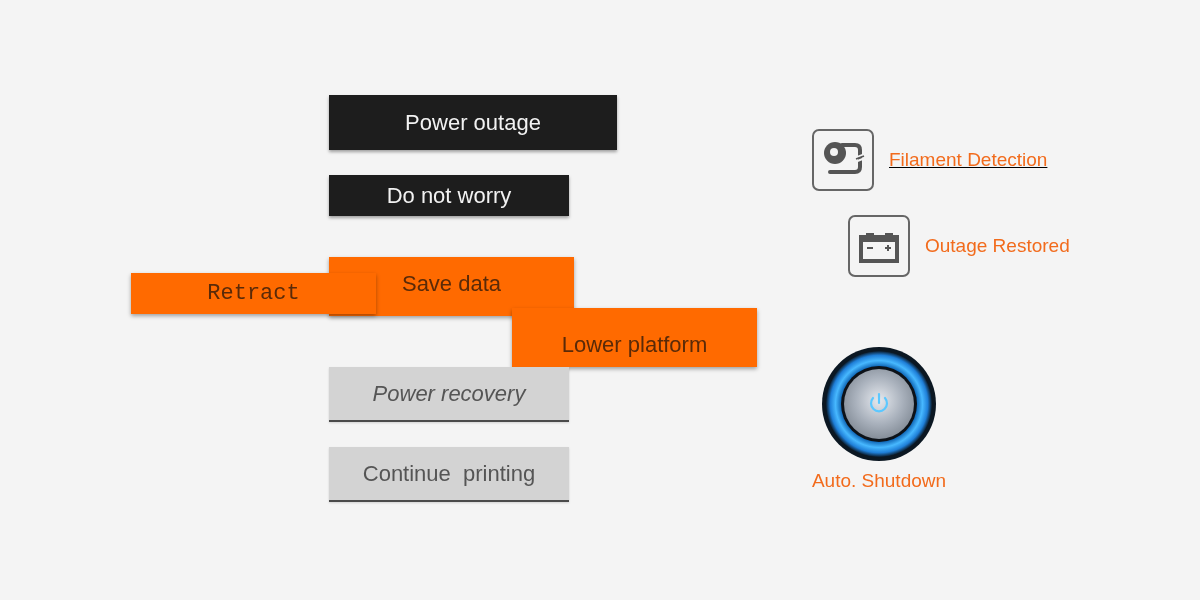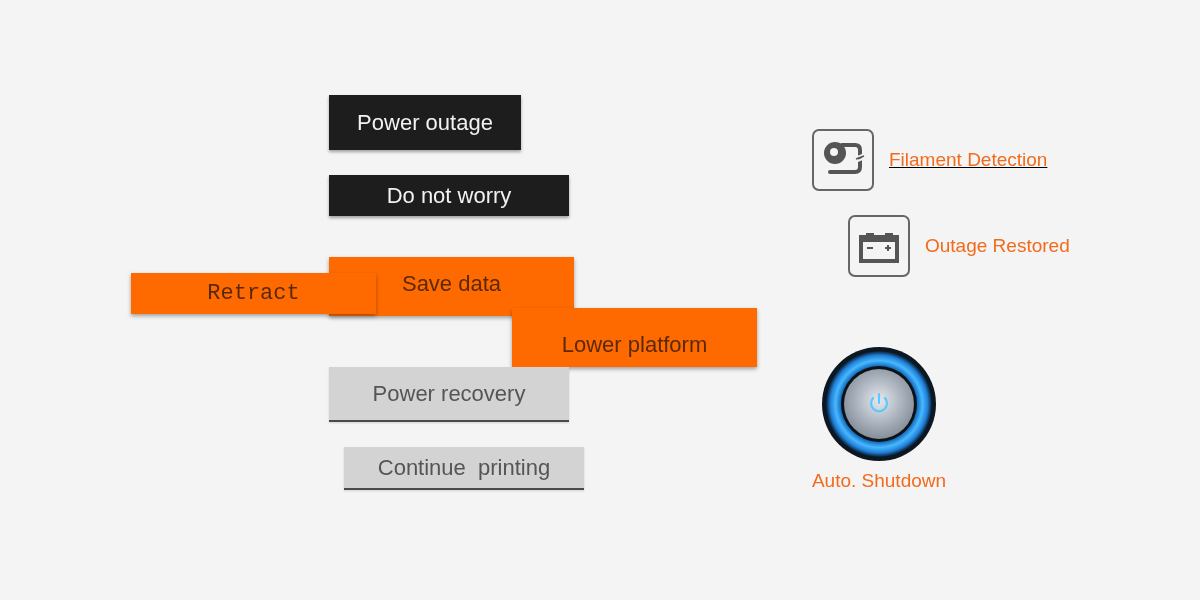--- a/index.html
+++ b/index.html
@@ -9,27 +9,27 @@
     font-family:"Liberation Sans", sans-serif;
   }
   .btn {
     position:absolute; display:flex; align-items:center; justify-content:center;
     font-size:22px; box-sizing:border-box;
   }
   .btn-dark { background:#1d1d1d; color:#f2f2f2; box-shadow:0 2px 3px rgba(0,0,0,0.35); }
   .btn-orange { background:#ff6a00; color:#5a2a08; box-shadow:0 2px 4px rgba(0,0,0,0.35); }
   .btn-gray { background:#d3d3d3; color:#555; border-bottom:2px solid #4a4a4a; box-shadow:0 1px 2px rgba(0,0,0,0.15); }
 
-  #b-power-outage { left:329px; top:95px; width:192px; height:55px; }
+  #b-power-outage { left:329px; top:95px; width:288px; height:55px; }
   #b-do-not-worry { left:329px; top:175px; width:240px; height:41px; }
   #b-save-data { left:329px; top:257px; width:245px; height:59px; padding-left:0; padding-bottom:6px;align-items:center; }
   #b-retract { left:131px; top:273px; width:245px; height:41px;font-family:Liberation Mono, monospace; }
   #b-lower { left:512px; top:308px; width:245px; height:59px; padding-top:14px; }
-  #b-recovery { left:329px; top:367px; width:240px; height:55px; z-index:2; }
-  #b-continue { left:344px; top:447px; width:240px; height:43px; }
+  #b-recovery { left:329px; top:367px; width:240px; height:55px; z-index:2;font-style:italic; }
+  #b-continue { left:329px; top:447px; width:240px; height:55px; }
 
   .feature { position:absolute; display:flex; align-items:center; }
   .feature .icon-box {
     width:62px; height:62px; border:2px solid #666; border-radius:7px;
     box-sizing:border-box; display:flex; align-items:center; justify-content:center;
   }
   .feature .label { color:#f26b1c; font-size:19px; margin-left:15px; }
   #f-filament { left:812px; top:129px;text-decoration:underline; }
   #f-outage { left:848px; top:215px; }
 

